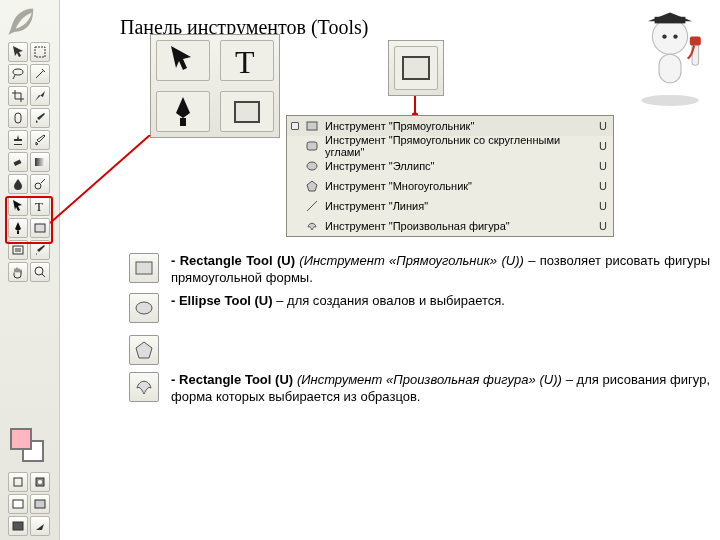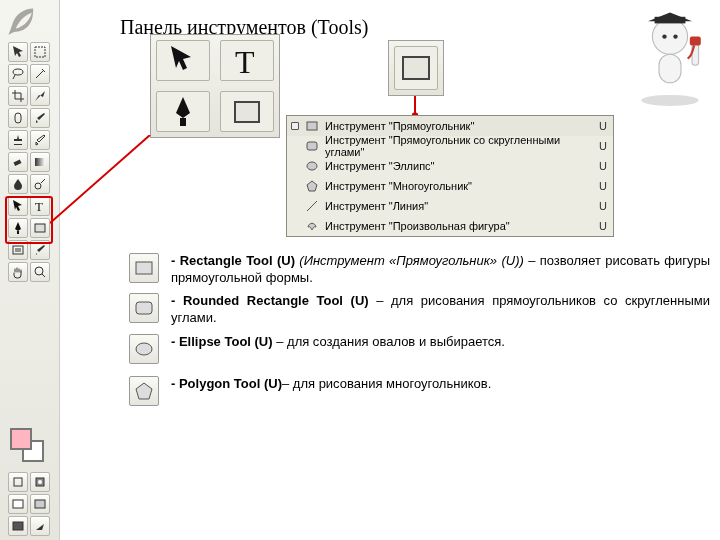--- a/index.html
+++ b/index.html
@@ -423,42 +423,41 @@
 
   <div class="desc">
     <div class="ico">
         <svg viewBox="0 0 22 22">
           <rect x="3" y="5" width="16" height="12" fill="#ddd" stroke="#555"></rect>
         </svg>
       </div>
     <div class="txt"><span class="bold">- Rectangle Tool (U)</span><span class="ital"> (Инструмент «Прямоугольник» (U)) </span><span>– позволяет рисовать фигуры прямоугольной формы.</span></div>
   </div>
 
-  <div class="desc">
-    <div class="ico">
-        <svg viewBox="0 0 22 22">
-          <rect x="3" y="5" width="16" height="12" rx="3" fill="#ddd" stroke="#555"></rect>
-        </svg>
-      </div>
-    <div class="txt"><span class="bold">- Rounded Rectangle Tool (U) </span><span class="ital"></span><span>– для рисования прямоугольников со скругленными углами.</span></div>
-  </div>
 
   <div class="desc">
     <div class="ico">
         <svg viewBox="0 0 22 22">
           <ellipse cx="11" cy="11" rx="8" ry="6" fill="#ddd" stroke="#555"></ellipse>
         </svg>
       </div>
     <div class="txt"><span class="bold">- Ellipse Tool (U) </span><span class="ital"></span><span>– для создания овалов и выбирается.</span></div>
   </div>
 
   <div class="desc" style="margin-top:12px">
     <div class="ico">
         <svg viewBox="0 0 22 22">
           <polygon points="11,3 19,9 16,19 6,19 3,9" fill="#ddd" stroke="#555"></polygon>
         </svg>
       </div>
-    <div class="txt"><span class="bold">- Polygon Tool (U)</span><span class="ital"></span><span>– для рисования многоугольников.</span></div>
-  </div>
-
-
+  </div>
+
+
+  <div class="desc">
+    <div class="ico">
+        <svg viewBox="0 0 22 22">
+          <path d="M4 12c2-9 12-9 14 0-3-2-5 2-7 6-2-4-4-8-7-6z" fill="#ddd" stroke="#555"></path>
+        </svg>
+      </div>
+    <div class="txt"><span class="bold">- Rectangle Tool (U) </span><span class="ital">(Инструмент «Произвольная фигура» (U)) </span><span>– для рисования фигур, форма которых выбирается из образцов.</span></div>
+  </div>
 
 </div>
 
 </body></html>

